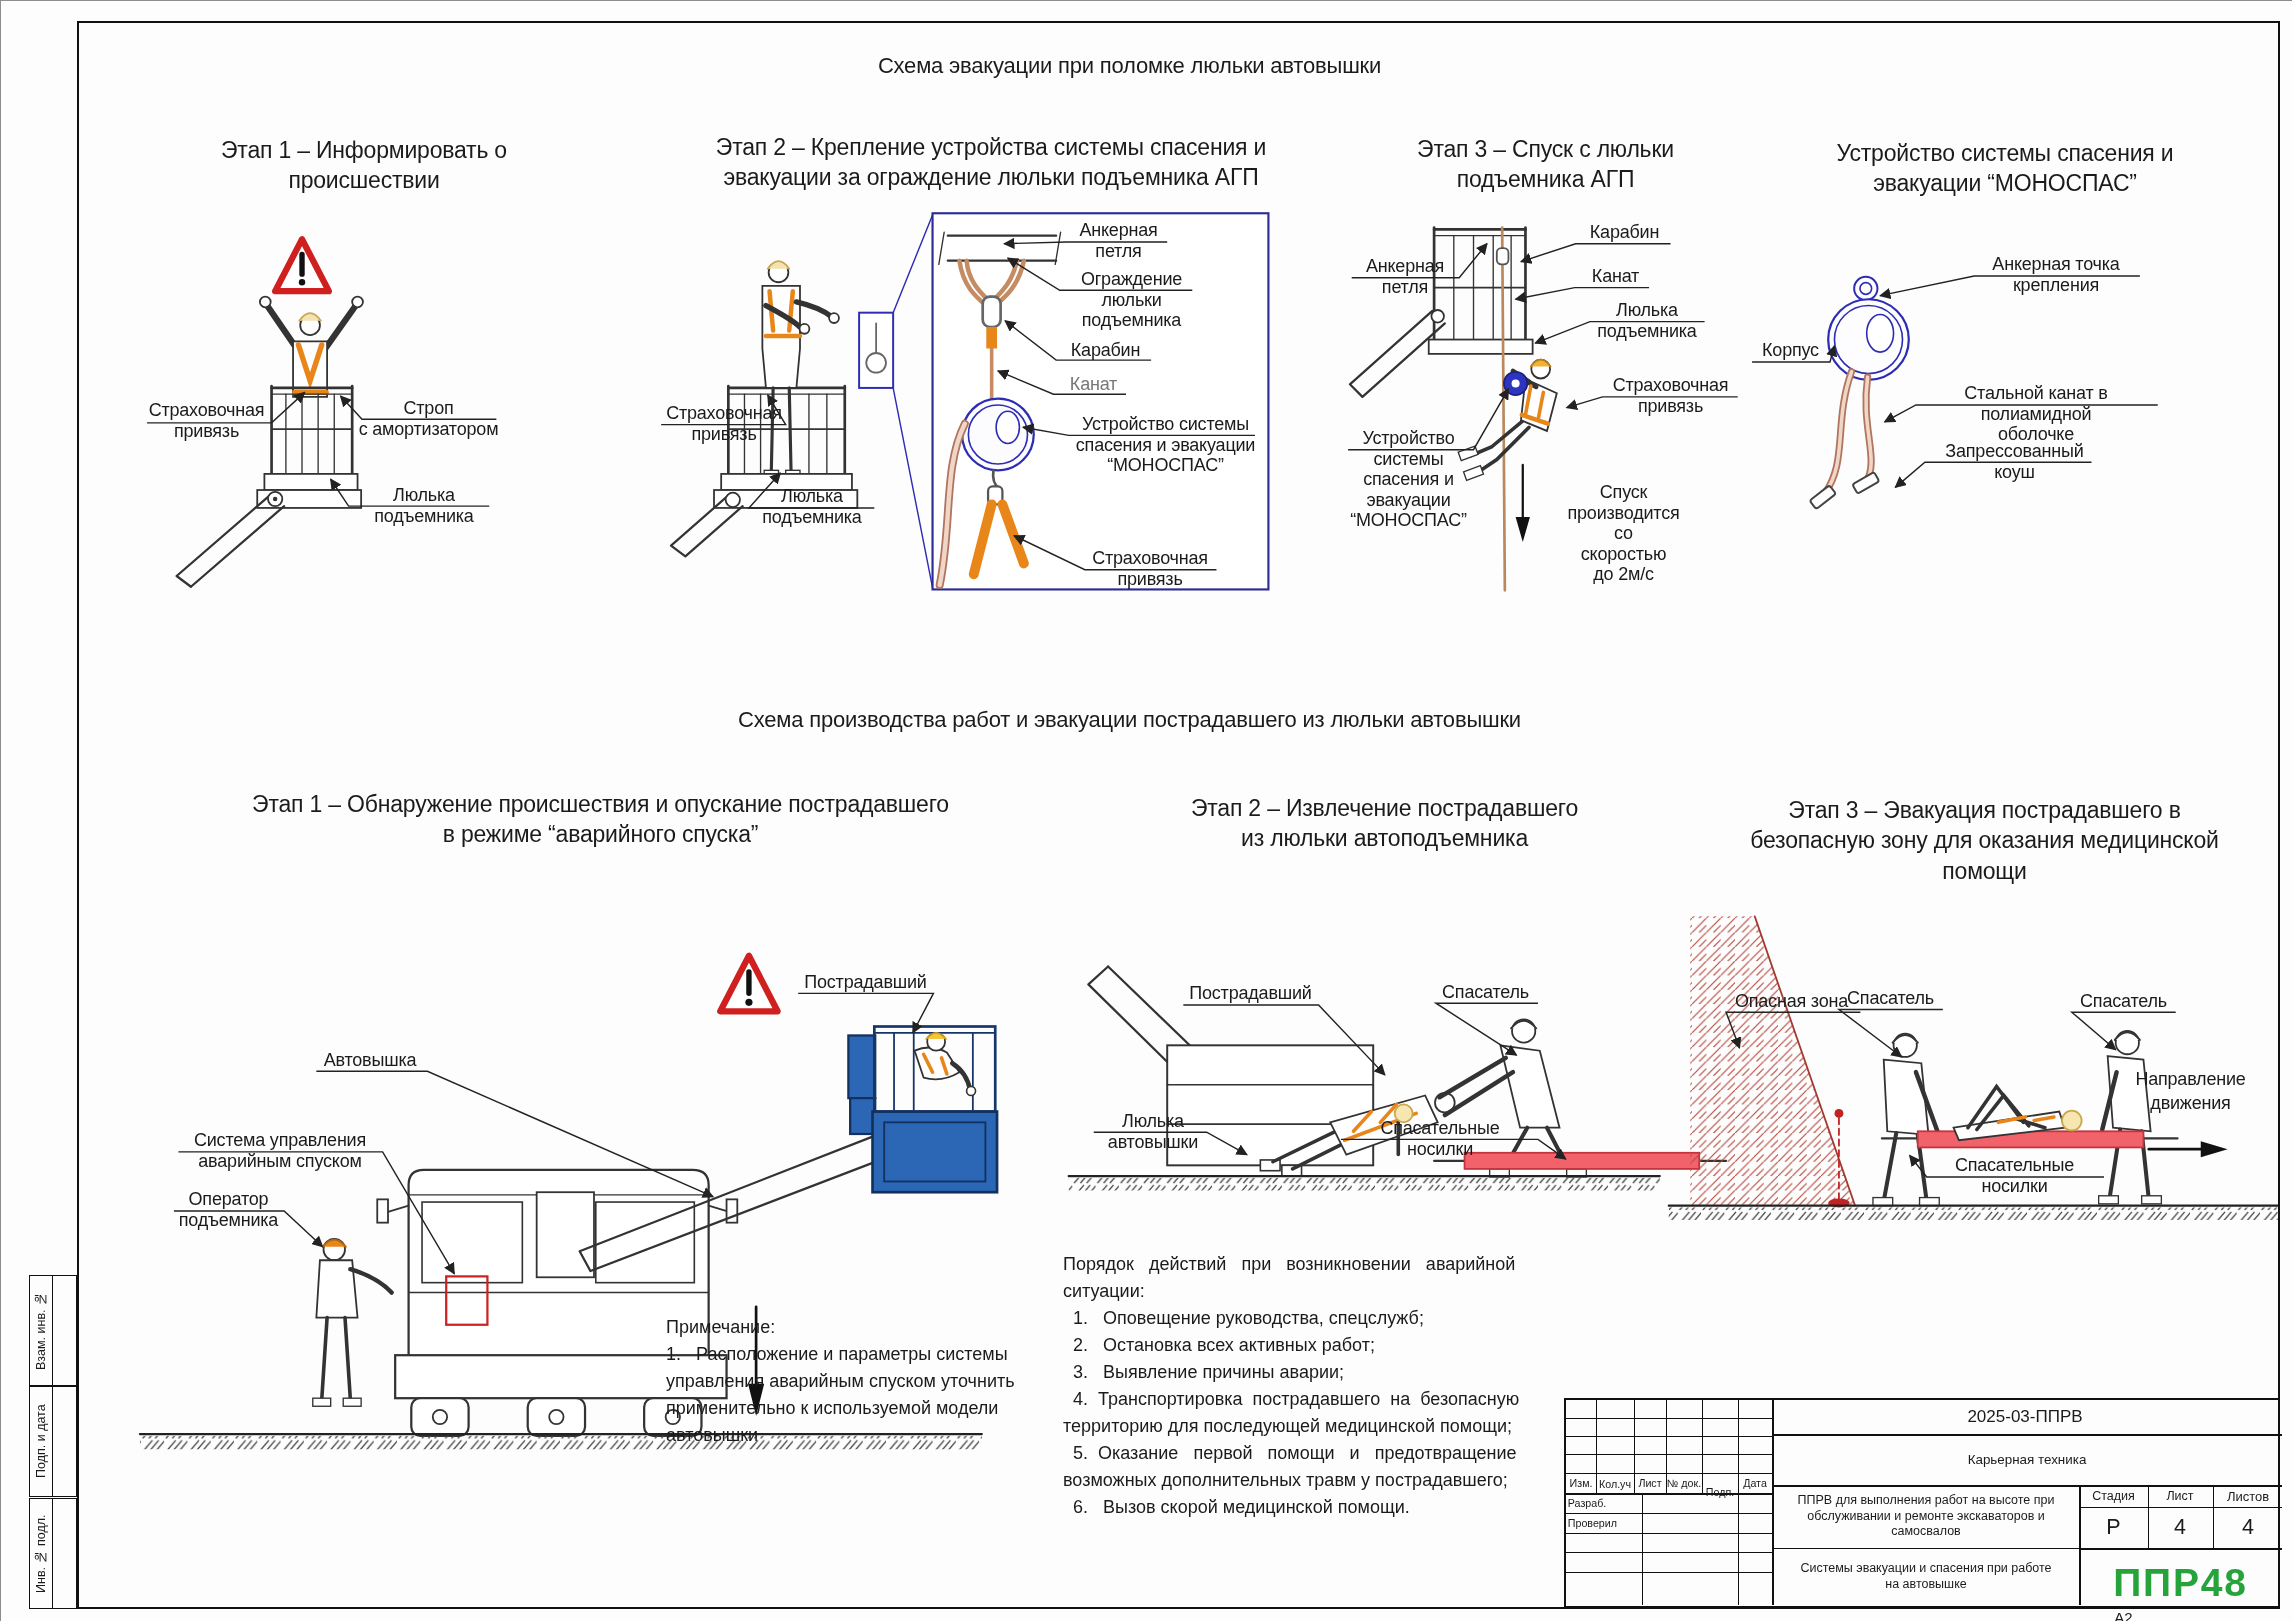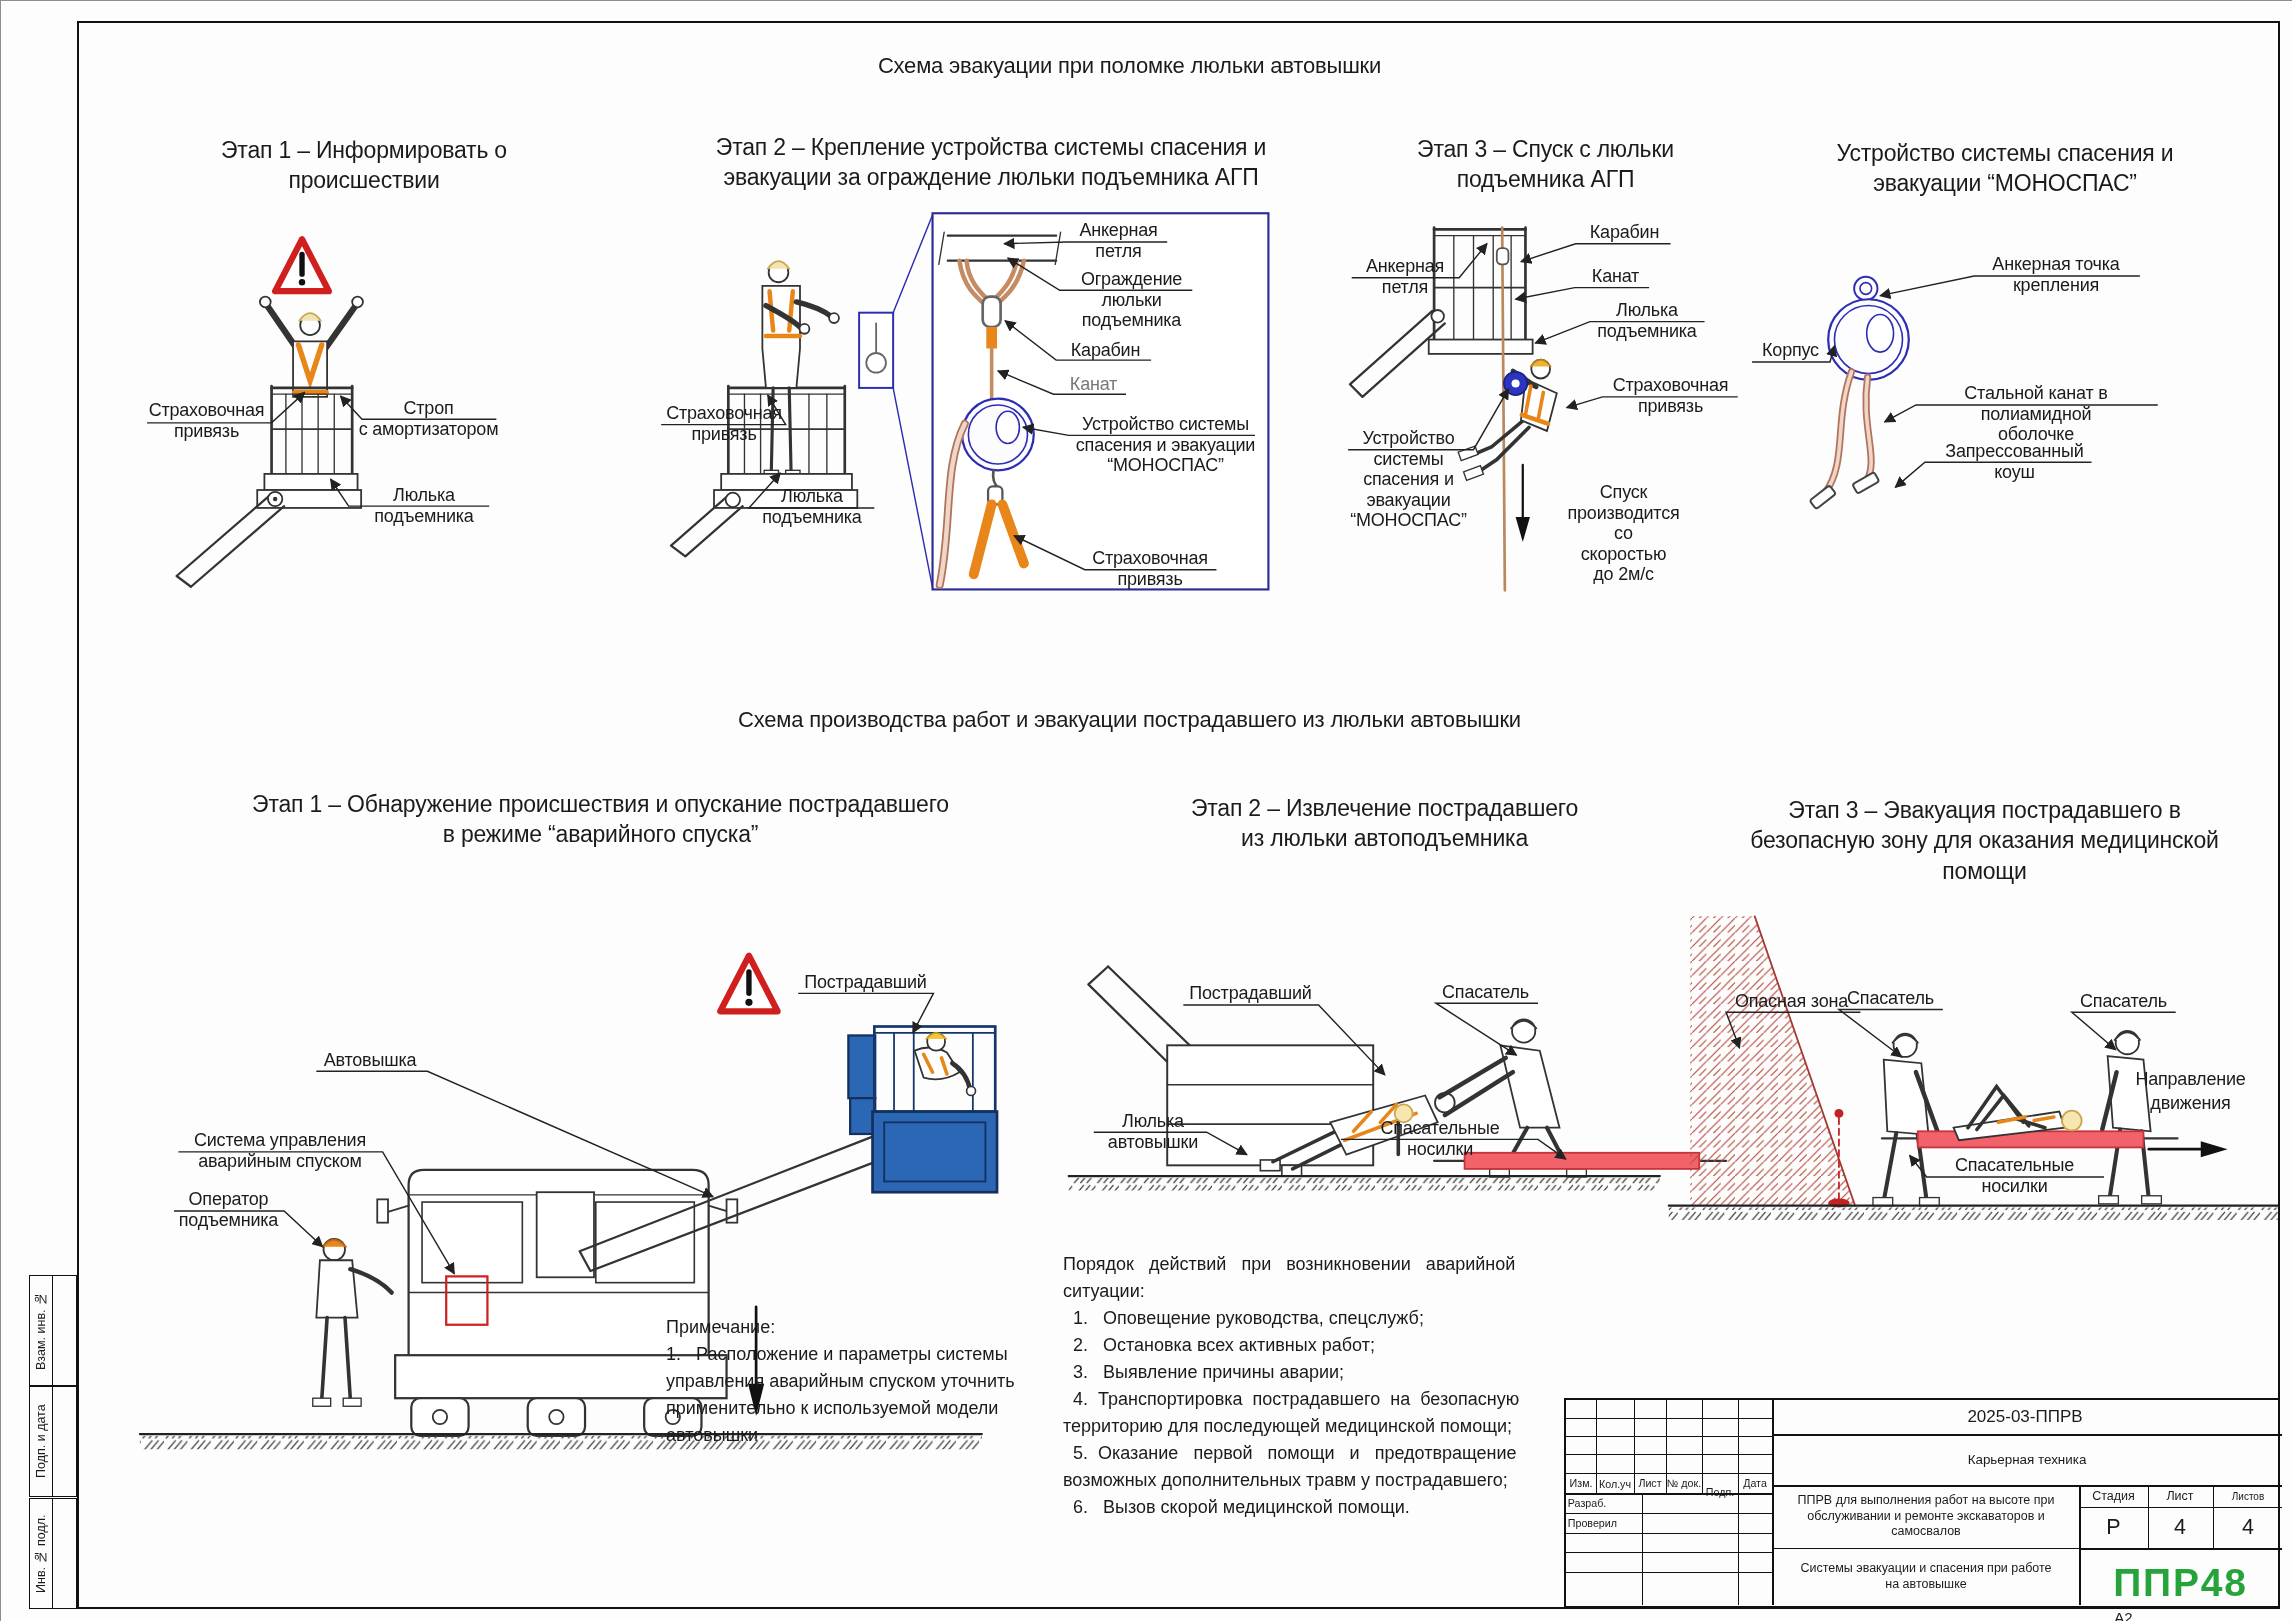--- a/index.html
+++ b/index.html
@@ -500,21 +500,21 @@
 
   <div class="cell" style="left:204px;top:0;width:510px;height:34px;font-size:17px">2025-03-ППРВ</div>
   <div class="cell" style="left:206px;top:34px;width:510px;height:51px;font-size:13.4px">Карьерная техника</div>
   <div class="cell" style="left:208px;top:85px;width:304px;height:63px;font-size:12.5px;line-height:1.25">ППРВ для выполнения работ на высоте при
 обслуживании и ремонте экскаваторов и
 самосвалов</div>
   <div class="cell" style="left:208px;top:148px;width:304px;height:57px;font-size:12.5px;line-height:1.25">Системы эвакуации и спасения при работе
 на автовышке</div>
   <div class="cell" style="left:513px;top:85px;width:69px;height:22.4px;font-size:12.5px">Стадия</div>
   <div class="cell" style="left:582px;top:85px;width:64px;height:22.4px;font-size:12.5px">Лист</div>
-  <div class="cell" style="left:647px;top:85px;width:70px;height:22.4px;font-size:10px">Листов</div>
+  <div class="cell" style="left:647px;top:85px;width:70px;height:22.4px;font-size:13px">Листов</div>
   <div class="cell" style="left:513px;top:107px;width:69px;height:40px;font-size:21.5px">Р</div>
   <div class="cell" style="left:582px;top:107px;width:64px;height:40px;font-size:21.5px">4</div>
   <div class="cell" style="left:647px;top:107px;width:70px;height:40px;font-size:21.5px">4</div>
   <div class="cell logo" style="left:513px;top:148px;width:203px;height:69px;color:#27a33c">ППР48</div>
 </div>
 <div class="t" style="left:2069px;top:1608px;width:107px;font-size:15px">А2</div>
 
 </div>
 
 

